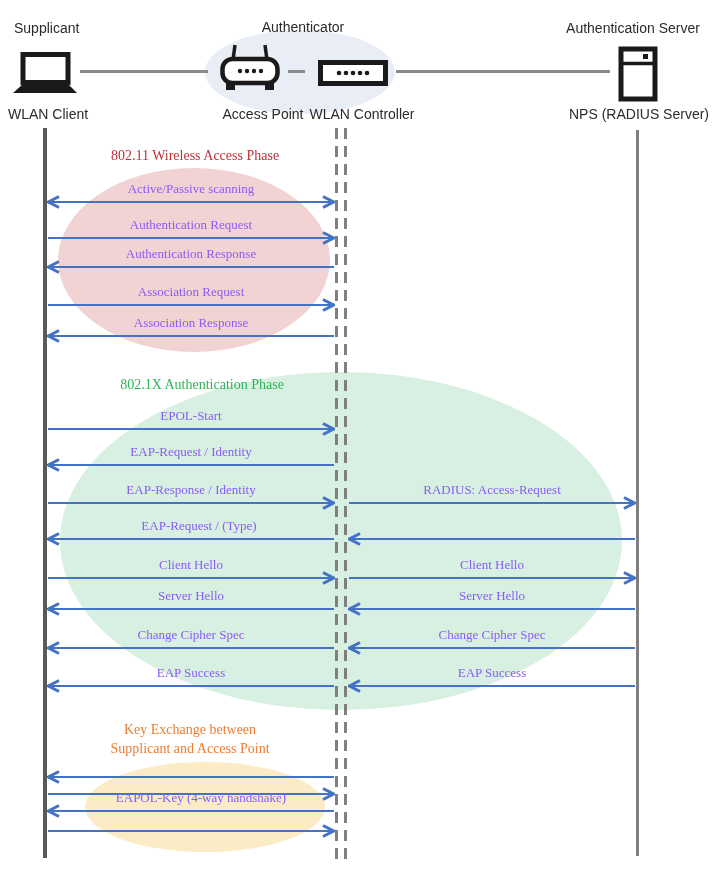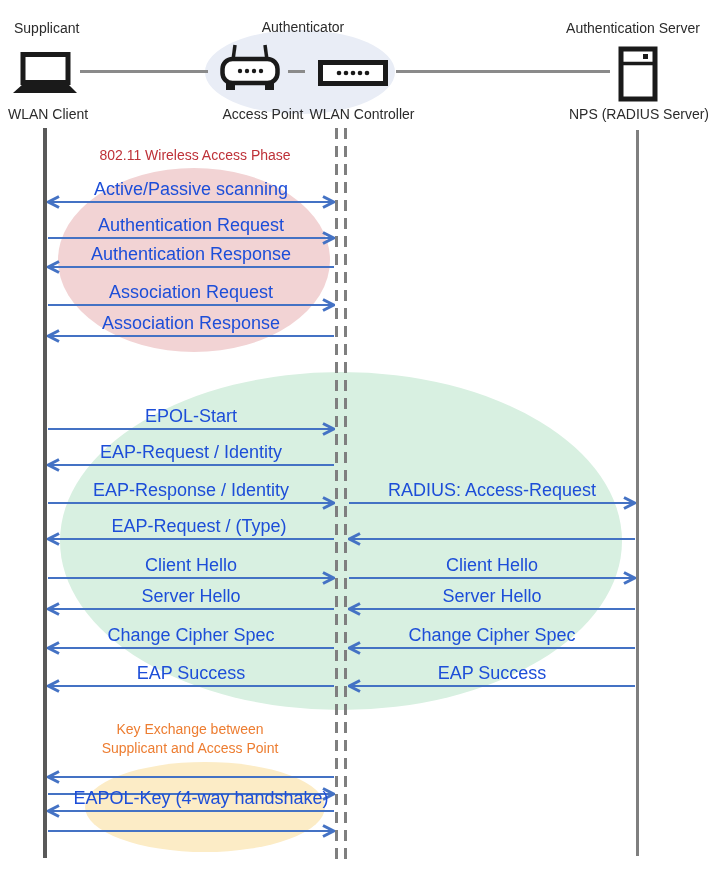--- a/index.html
+++ b/index.html
@@ -13,21 +13,21 @@
   .centered{transform:translateX(-50%);}
   .connector{height:3px;background:#8a8a8a;z-index:2;}
   .lifeline-solid{z-index:2;}
   .lifeline-dashed{
     width:3px;z-index:2;
     background:repeating-linear-gradient(to bottom,#7f7f7f 0 11px,transparent 11px 18px);
   }
   .phase-ellipse{border-radius:50%;z-index:1;}
   .phase-title{font-size:14px;white-space:pre;text-align:center;z-index:4;line-height:19px;}
   .msg-label{
-    font-size:18px;color:#1d4ed8;white-space:nowrap;z-index:4;
+    font-size:13px;color:#8b5cf6;white-space:nowrap;z-index:4;
     transform:translateX(-50%);line-height:16px;
   }
   .msg-arrow{z-index:3;}
   .hdr-ellipse{background:#e9edf6;border-radius:50%;z-index:0;}
   .icon{z-index:3;}
 </style>
 </head>
 <body>
 
 <div id="canvas">
@@ -82,24 +82,25 @@
   <div class="abs device-label" style="left:8px;top:106px;">WLAN Client</div>
   <div class="abs device-label centered" style="left:244px;top:106px;margin-left:19px;">Access Point</div>
   <div class="abs device-label centered" style="left:362px;top:106px;">WLAN Controller</div>
   <div class="abs device-label centered" style="left:633px;top:106px;margin-left:6px;">NPS (RADIUS Server)</div>
 
   <div class="abs lifeline-solid" style="left:43px;top:128px;width:4px;height:730px;background:#595959;"></div>
   <div class="abs lifeline-dashed" style="left:335px;top:128px;height:734px;"></div>
   <div class="abs lifeline-dashed" style="left:344px;top:128px;height:734px;"></div>
   <div class="abs lifeline-solid" style="left:636px;top:130px;width:3px;height:726px;background:#7f7f7f;"></div>
 
-  <div class="abs" id="gen-layer" style="left:0;top:0;width:713px;height:875px;pointer-events:none;">
+  <div class="abs" id="gen-layer" style="left:0;top:0;width:713px;height:875px;pointer-events:none;font-family:Liberation Serif, serif;">
       <div class="abs phase-ellipse" style="left: 58px; top: 168px; width: 272px; height: 184px; background: rgb(242, 211, 212);"></div>
       <div class="abs phase-title centered" style="left: 195px; top: 146px; color: rgb(190, 49, 56);">802.11 Wireless Access Phase</div>
       <div class="abs phase-ellipse" style="left: 60px; top: 372px; width: 562px; height: 338px; background: rgb(216, 240, 225);"></div>
+      <div class="abs phase-title centered" style="left: 202px; top: 375px; color: rgb(46, 180, 87);">802.1X Authentication Phase</div>
       <div class="abs phase-ellipse" style="left: 85px; top: 762px; width: 240px; height: 90px; background: rgb(252, 236, 198);"></div>
       <div class="abs phase-title centered" style="left: 190px; top: 720px; color: rgb(237, 125, 49);">Key Exchange between
 Supplicant and Access Point</div>
       <div class="abs msg-arrow" style="left: 47px; top: 194px; width: 288px; height: 16px;"><svg width="288" height="16" viewBox="0 0 288 16">
           <line x1="1" y1="8" x2="287" y2="8" stroke="#4472c4" stroke-width="2.2"></line>
           <polyline points="276,2.5 286.5,8 276,13.5" fill="none" stroke="#4472c4" stroke-width="3"></polyline>
           <polyline points="12,2.5 1.5,8 12,13.5" fill="none" stroke="#4472c4" stroke-width="3"></polyline>
         </svg></div>
       <div class="abs msg-label" style="left: 191px; top: 181px;">Active/Passive scanning</div>
       <div class="abs msg-arrow" style="left: 47px; top: 230px; width: 288px; height: 16px;"><svg width="288" height="16" viewBox="0 0 288 16">

